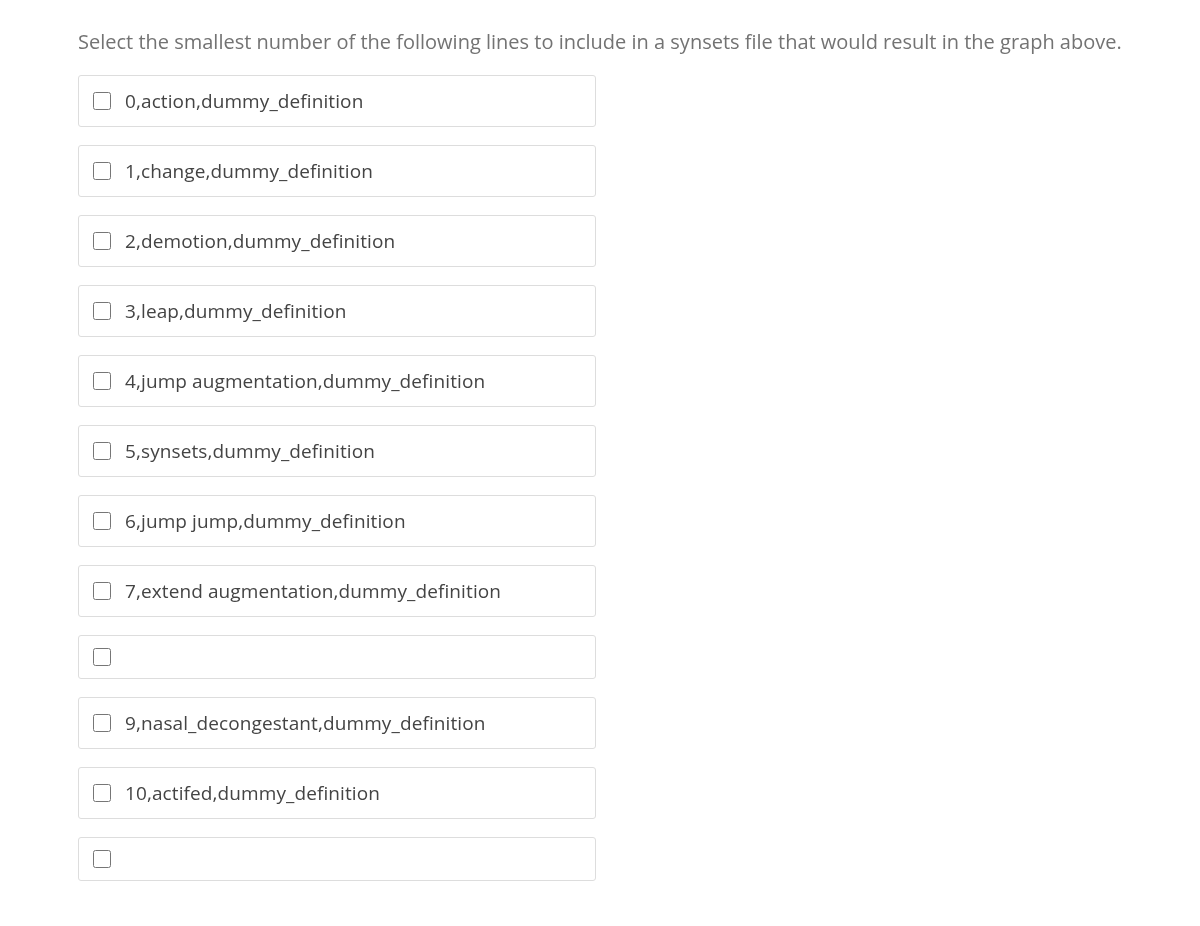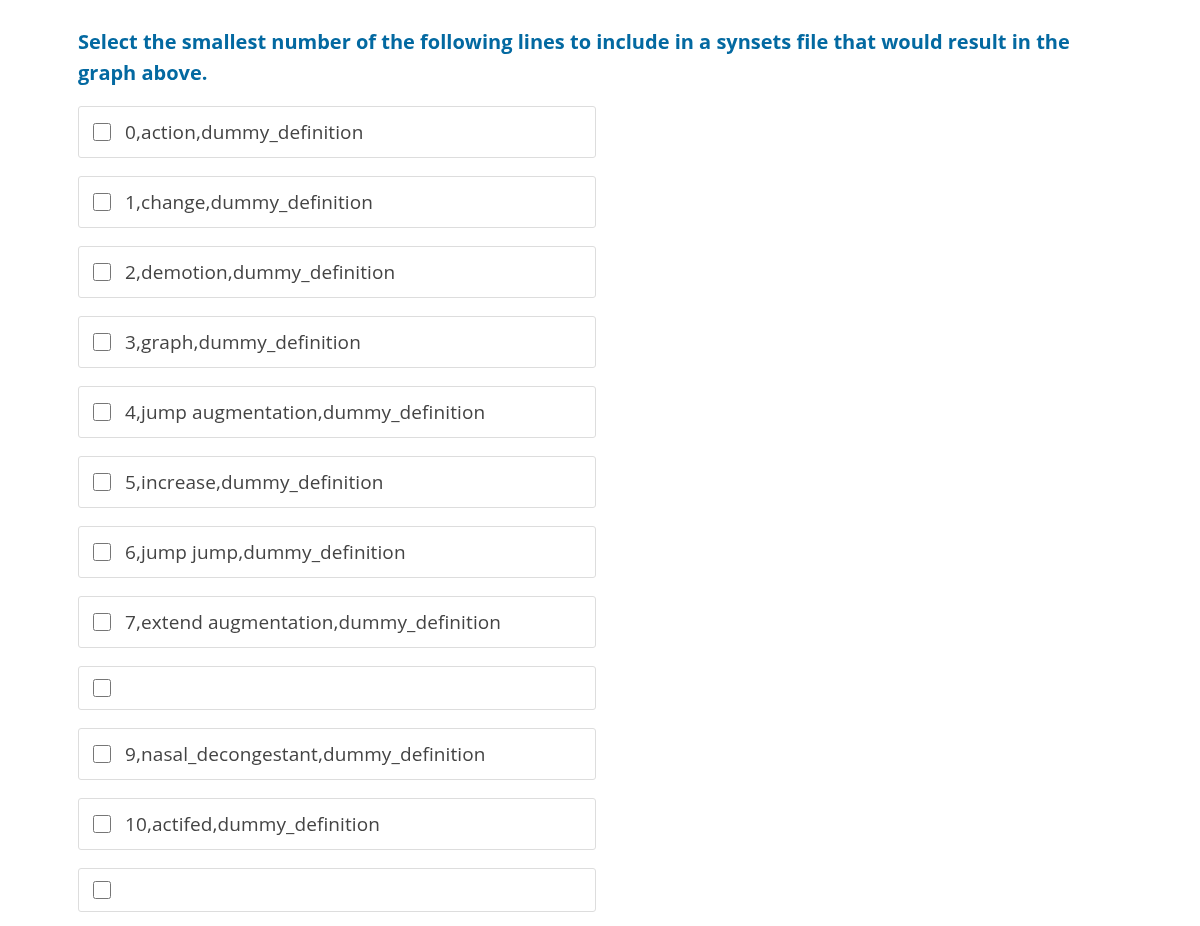--- a/index.html
+++ b/index.html
@@ -10,23 +10,23 @@
   body {
     font-family: -apple-system, BlinkMacSystemFont, "Segoe UI", "Open Sans", "Helvetica Neue", Arial, sans-serif;
     background: #ffffff;
     padding: 26px 78px;
     color: #333333;
     width: 1200px;
   }
   .question-text {
     font-size: 20px;
     line-height: 1.55;
-    color: #0369a1;
+    color: #737373;
     margin-bottom: 18px;
-    font-weight: 700;
+    font-weight: 400;
   }
   .options-container {
     display: flex;
     flex-direction: column;
     gap: 18px;
     width: 518px;
   }
   .option-item {
     display: flex;
     align-items: center;
@@ -64,29 +64,29 @@
   <label class="option-item">
     <input type="checkbox" style="">
     <span class="option-label">1,change,dummy_definition</span>
   </label>
   <label class="option-item">
     <input type="checkbox" style="">
     <span class="option-label">2,demotion,dummy_definition</span>
   </label>
   <label class="option-item">
     <input type="checkbox" style="">
-    <span class="option-label">3,graph,dummy_definition</span>
+    <span class="option-label">3,leap,dummy_definition</span>
   </label>
   <label class="option-item">
     <input type="checkbox" style="">
     <span class="option-label">4,jump augmentation,dummy_definition</span>
   </label>
   <label class="option-item">
     <input type="checkbox" style="">
-    <span class="option-label">5,increase,dummy_definition</span>
+    <span class="option-label">5,synsets,dummy_definition</span>
   </label>
   <label class="option-item">
     <input type="checkbox" style="">
     <span class="option-label">6,jump jump,dummy_definition</span>
   </label>
   <label class="option-item">
     <input type="checkbox" style="">
     <span class="option-label">7,extend augmentation,dummy_definition</span>
   </label>
   <label class="option-item">

